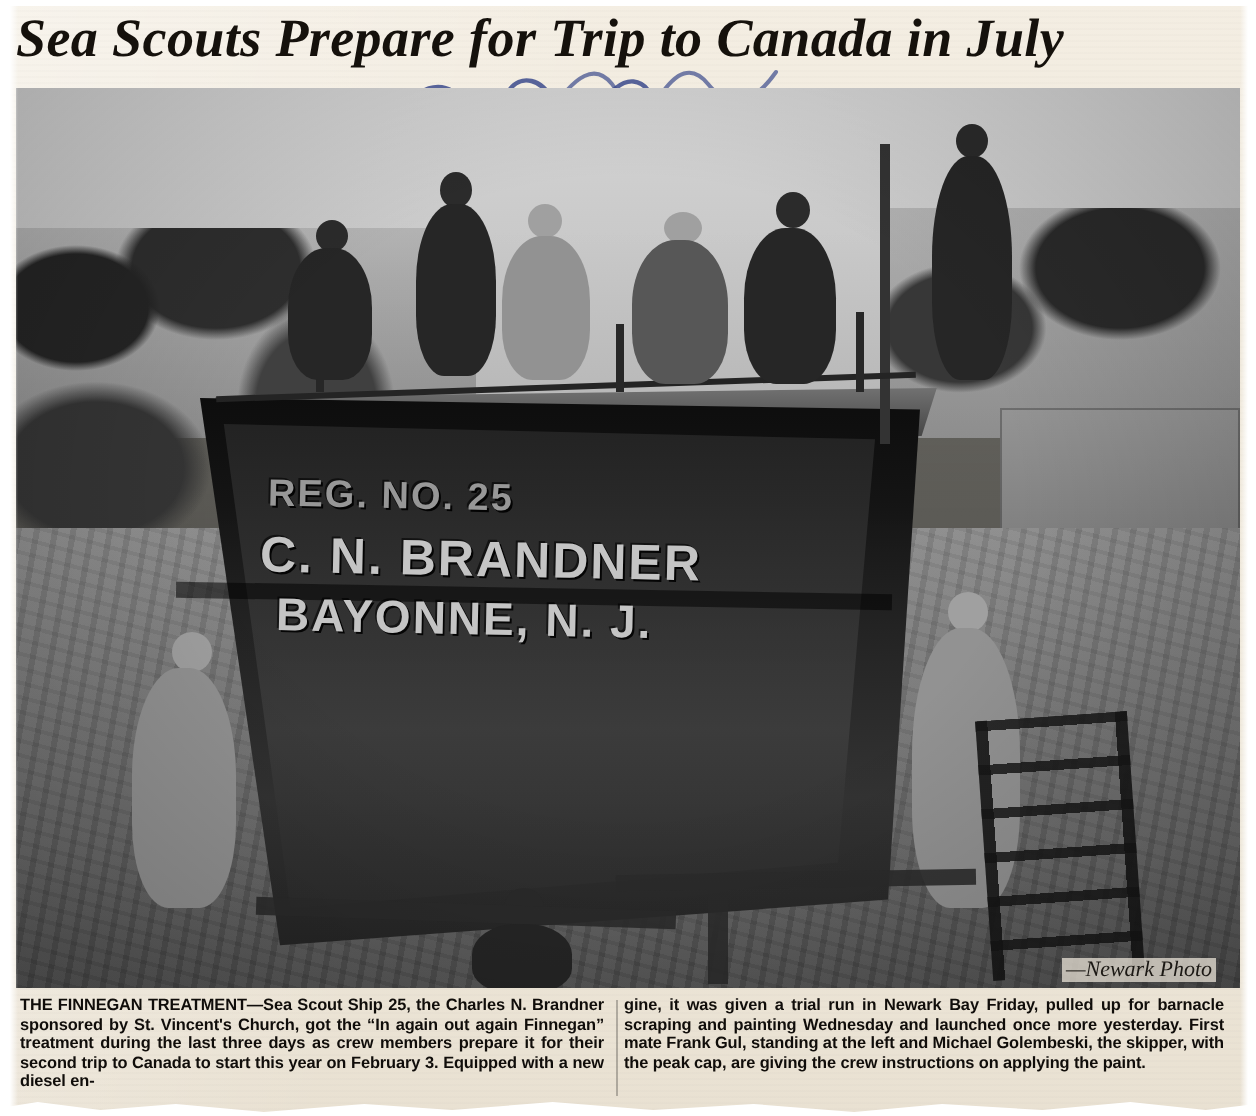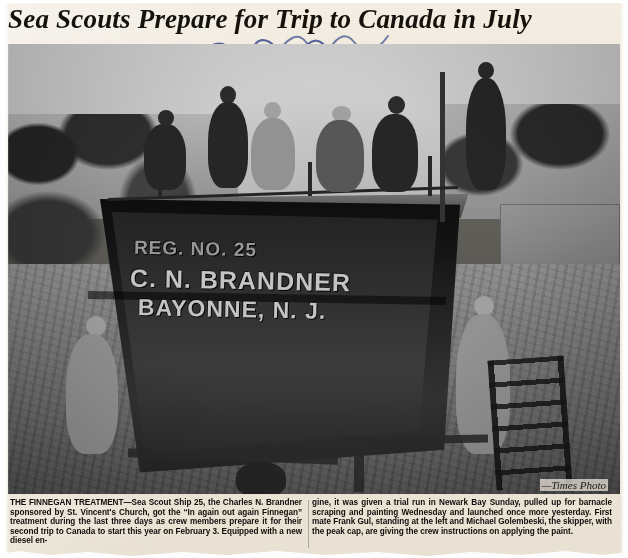--- a/index.html
+++ b/index.html
@@ -363,28 +363,28 @@
       <div class="fig light" style="left:448px; top:270px; width:54px; height:140px;"></div>
 
       <div class="beam" style="left:120px; top:408px; width:210px; height:9px; transform:rotate(2deg);"></div>
       <div class="beam" style="left:300px; top:392px; width:180px; height:8px; transform:rotate(-1deg);"></div>
       <div class="beam" style="left:346px; top:400px; width:10px; height:48px;"></div>
 
       <div class="ladder"></div>
 
       <div class="photo-vignette"></div>
     </div>
-    <div class="photo-credit">—Times Photo</div>
+    <div class="photo-credit">—Newark Photo</div>
   </div>
 
   <div class="rule-v"></div>
   <div class="caption">
     <div class="cap-col col1">
       <span class="lead">THE FINNEGAN TREATMENT</span><span>—Sea Scout Ship 25, the Charles N. Brandner sponsored by St. Vincent's Church, got the “In again out again Finnegan” treatment during the last three days as crew members prepare it for their second trip to Canada to start this year on February 3. Equipped with a new diesel en-</span>
     </div>
-    <div class="cap-col col2">gine, it was given a trial run in Newark Bay Sunday, pulled up for barnacle scraping and painting Wednesday and launched once more yesterday. First mate Frank Gul, standing at the left and Michael Golembeski, the skipper, with the peak cap, are giving the crew instructions on applying the paint.</div>
+    <div class="cap-col col2">gine, it was given a trial run in Newark Bay Friday, pulled up for barnacle scraping and painting Wednesday and launched once more yesterday. First mate Frank Gul, standing at the left and Michael Golembeski, the skipper, with the peak cap, are giving the crew instructions on applying the paint.</div>
   </div>
 
   <div class="edge-left"></div>
   <div class="edge-right"></div>
   <div class="edge-top"></div>
   <div class="torn"></div>
 </div>
 
 </body></html>

